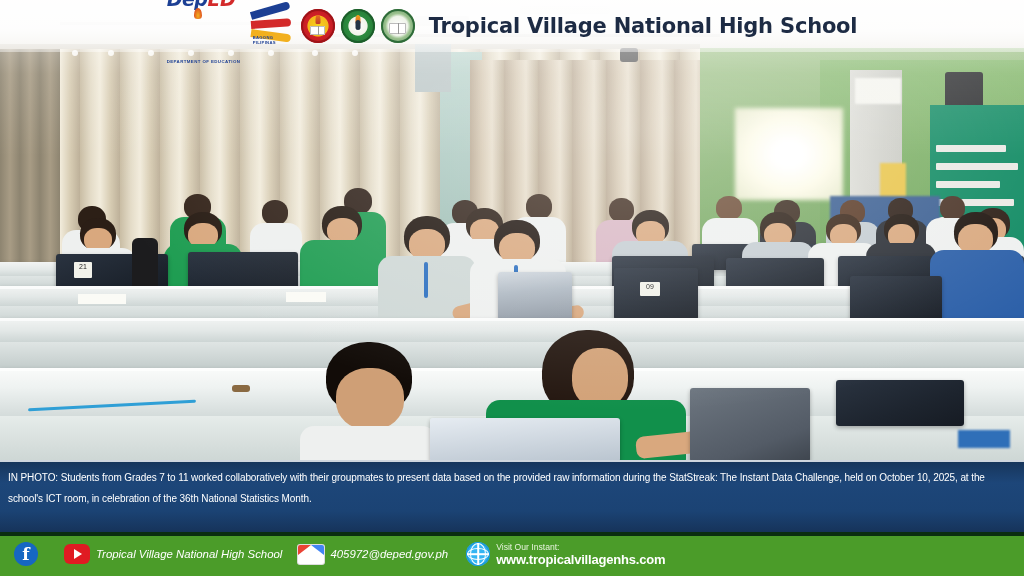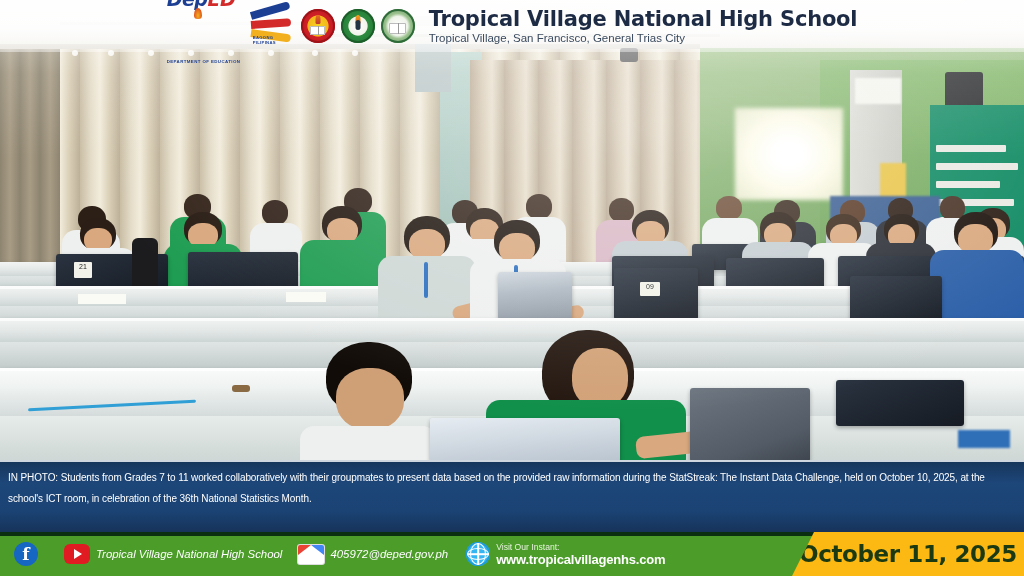--- a/index.html
+++ b/index.html
@@ -658,21 +658,20 @@
         <div class="seal-figure"></div>
       </div>
 
       <div class="seal seal-gear">
         <div class="seal-inner-book" style="width:17px;height:11px;margin-top:4px;"></div>
       </div>
     </div>
 
     <div class="school-title-wrap">
       <div class="school-title">Tropical Village National High School</div>
-      <div class="school-sub">Tropical Village, San Francisco, General Trias City</div>
     </div>
   </div>
 
   <div class="caption">
     <div class="caption-text">IN PHOTO: Students from Grades 7 to 11 worked collaboratively with their groupmates to present data based on the provided raw information during the StatStreak: The Instant Data Challenge, held on October 10, 2025, at the school's ICT room, in celebration of the 36th National Statistics Month.</div>
   </div>
 
   <div class="footer-dark-top"></div>
   <div class="footer">
 
@@ -695,17 +694,14 @@
         <div class="globe-ring"></div>
         <div class="globe-ring2"></div>
       </div>
       <div>
         <div class="web-small">Visit Our Instant:</div>
         <div class="web-big">www.tropicalvillagenhs.com</div>
       </div>
     </div>
   </div>
 
-  <div class="date-badge">
-    <div class="date-text">October 11, 2025</div>
-  </div>
 
 </div>
 
 </body></html>

